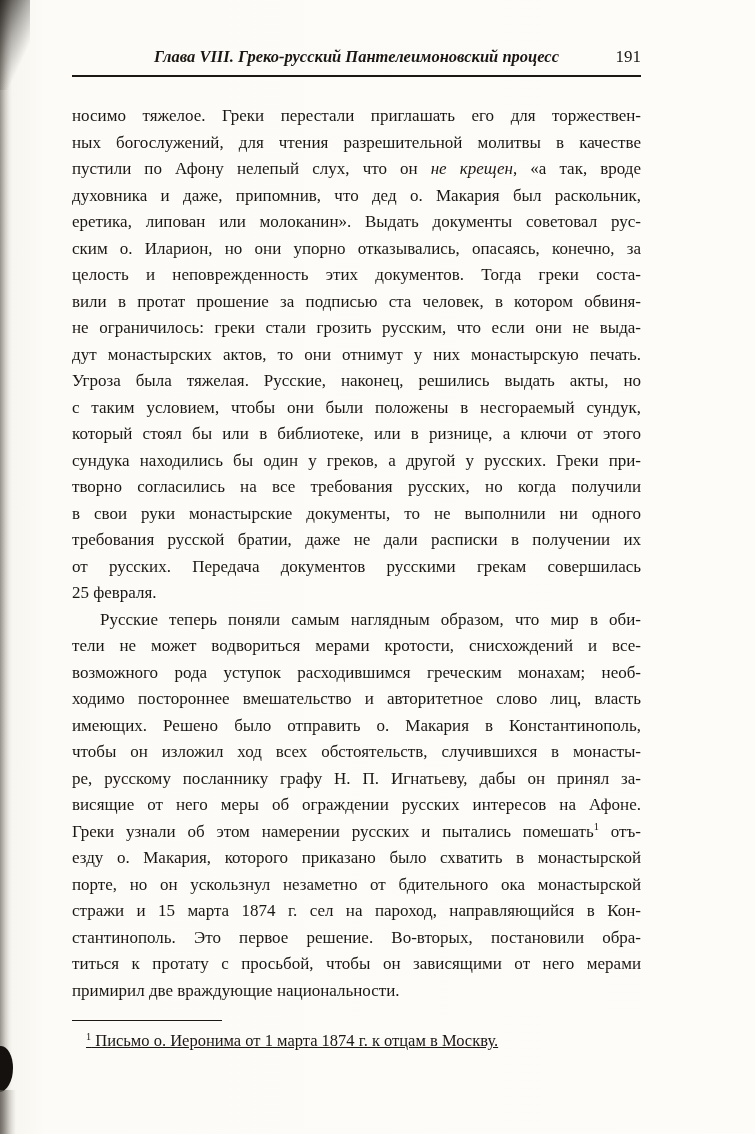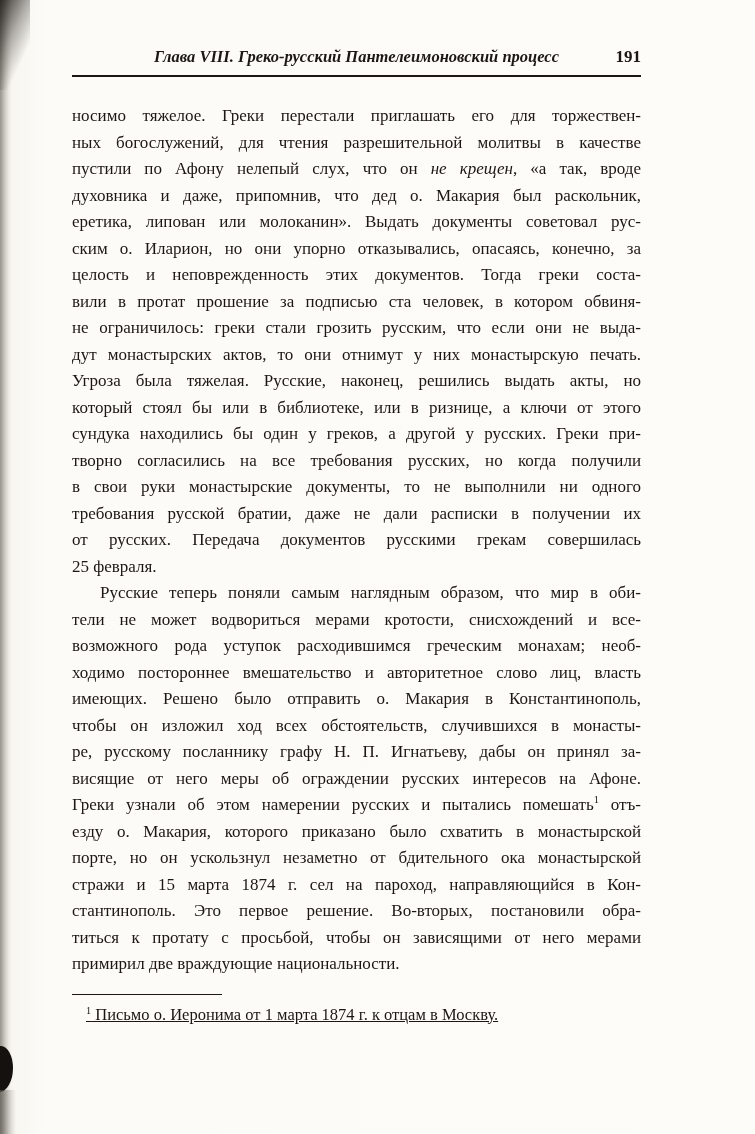--- a/index.html
+++ b/index.html
@@ -22,21 +22,21 @@
     text-align: center;
     font-style: italic;
     font-weight: bold;
     font-size: 16.5px;
     line-height: 22px;
   }
   .page-number {
     position: absolute;
     right: 0; top: 0;
     font-style: normal;
-    font-weight: bold;
+    font-weight: normal;
     font-size: 17px;
   }
   .header-rule {
     border: none;
     border-top: 2px solid #1b1713;
     margin: 7px 0 0 0;
   }
 
   
   .body-text {
@@ -127,20 +127,21 @@
         <div class="line"><span>ных богослужений, для чтения разрешительной молитвы в качестве</span></div>
         <div class="line"><span>пустили по Афону нелепый слух, что он </span><span class="seg-i">не крещен</span><span>, «а так, вроде</span></div>
         <div class="line"><span>духовника и даже, припомнив, что дед о. Макария был раскольник,</span></div>
         <div class="line"><span>еретика, липован или молоканин». Выдать документы советовал рус-</span></div>
         <div class="line"><span>ским о. Иларион, но они упорно отказывались, опасаясь, конечно, за</span></div>
         <div class="line"><span>целость и неповрежденность этих документов. Тогда греки соста-</span></div>
         <div class="line"><span>вили в протат прошение за подписью ста человек, в котором обвиня-</span></div>
         <div class="line"><span>не ограничилось: греки стали грозить русским, что если они не выда-</span></div>
         <div class="line"><span>дут монастырских актов, то они отнимут у них монастырскую печать.</span></div>
         <div class="line"><span>Угроза была тяжелая. Русские, наконец, решились выдать акты, но</span></div>
+        <div class="line"><span>с таким условием, чтобы они были положены в несгораемый сундук,</span></div>
         <div class="line"><span>который стоял бы или в библиотеке, или в ризнице, а ключи от этого</span></div>
         <div class="line"><span>сундука находились бы один у греков, а другой у русских. Греки при-</span></div>
         <div class="line"><span>творно согласились на все требования русских, но когда получили</span></div>
         <div class="line"><span>в свои руки монастырские документы, то не выполнили ни одного</span></div>
         <div class="line"><span>требования русской братии, даже не дали расписки в получении их</span></div>
         <div class="line"><span>от русских. Передача документов русскими грекам совершилась</span></div>
         <div class="line last"><span>25 февраля.</span></div>
       </div>
       <div class="paragraph">
         <div class="line indent"><span>Русские теперь поняли самым наглядным образом, что мир в оби-</span></div>

